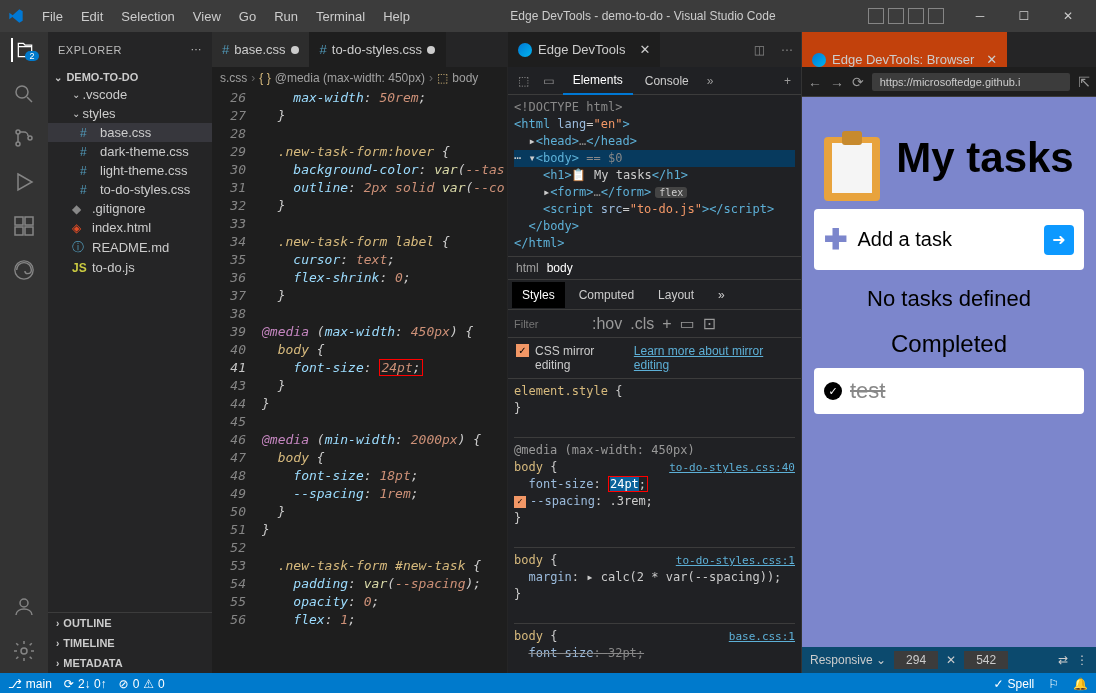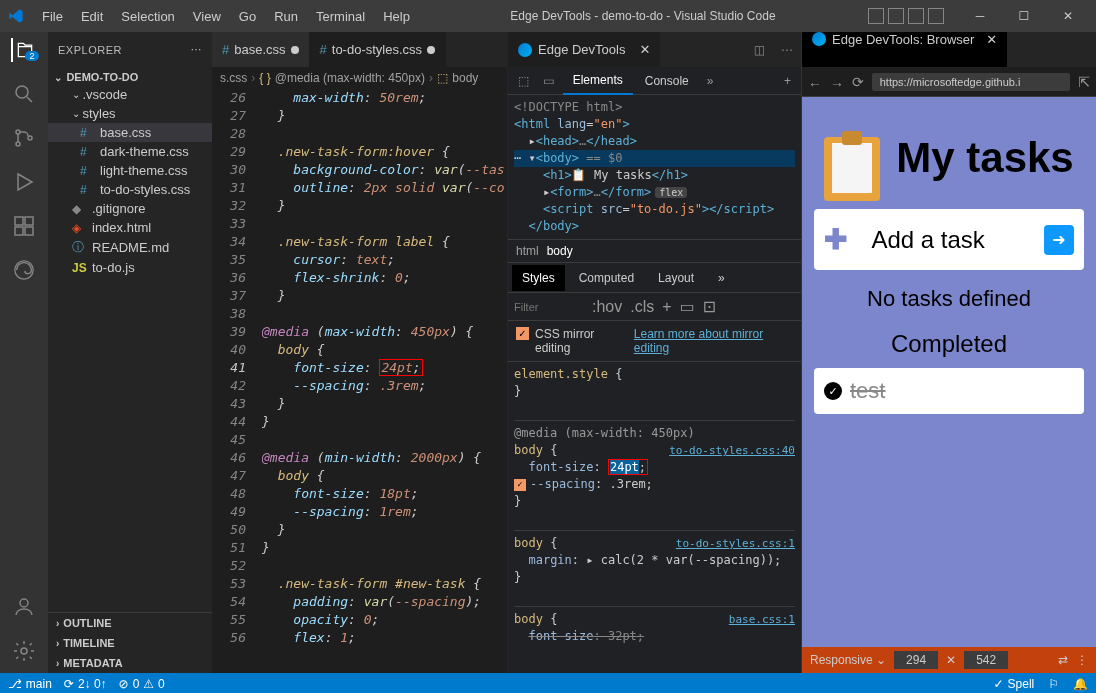--- a/index.html
+++ b/index.html
@@ -93,39 +93,39 @@
 .styles-content .val { color: #ccc; }
 .styles-content .link-src { color: #5db0d7; float: right; text-decoration: underline; cursor:pointer; font-size:11px;}
 .styles-content .rule-block { border-bottom: 1px solid #3c3c3c; padding-bottom: 20px; margin-bottom: 4px; }
 .styles-content .media { color: #999; }
 .styles-content .highlighted { background: #0a639c; color:#fff; }
 .styles-content .strike { text-decoration: line-through; color:#888;}
 .styles-content .chk { width:12px; height:12px; background:#f29766; display:inline-flex; align-items:center; justify-content:center; color:#000; font-size:9px; margin-right:4px; vertical-align:middle;}
 
 .browser-panel { width: 294px; display: flex; flex-direction: column; min-width:0;}
 .browser-tab-bar { height: 35px; background: #252526; display: flex; align-items: center;}
-.browser-tab { height: 35px; display: flex; align-items: flex-start; padding: 0 10px; gap: 6px; background: #000000; font-size: 13px; }
+.browser-tab { height: 35px; display: flex; align-items: flex-end; padding: 0 10px; gap: 6px; background: #c2410c; font-size: 13px; }
 .url-bar { height: 30px; display: flex; align-items: center; padding: 0 6px; gap: 8px; border-bottom: 1px solid #3c3c3c; }
 .url-bar .nav-btn { color: #999; cursor: pointer; font-size:14px;}
 .url-bar .url-input { flex: 1; background: #3c3c3c; color: #ccc; padding: 3px 8px; font-size: 11px; border-radius: 2px; overflow:hidden; text-overflow:ellipsis; white-space:nowrap;}
 .browser-viewport { flex: 1; background: #7c86cc; display: flex; flex-direction: column; align-items: center; padding: 40px 12px 12px; overflow:hidden;}
 .browser-viewport .clip-icon { width: 56px; height: 64px; background: #e8a33d; border-radius: 4px; position:relative; margin-bottom:8px;}
 .browser-viewport .clip-icon::before { content:''; position:absolute; top:6px; left:8px; right:8px; bottom:8px; background:#f5f5f5;}
 .browser-viewport .clip-icon::after { content:''; position:absolute; top:-6px; left:18px; width:20px; height:14px; background:#c78a2e; border-radius:3px;}
 .browser-viewport h1 { color: #000; font-size: 42px; font-weight: bold; text-align:center; margin-bottom:24px;}
 .task-card { background: #fff; width: 100%; border-radius: 4px; padding: 14px 10px; display: flex; align-items: center; gap: 10px; margin-bottom: 16px;}
 .task-card .plus { color: #7c86cc; font-size: 28px; font-weight:bold;}
-.task-card .task-label { color: #000; font-size: 24px; flex:1;margin-left:14px;}
+.task-card .task-label { color: #000; font-size: 20px; flex:1;}
 .task-card .arrow-btn { width: 30px; height: 30px; background: #0d99ff; border-radius: 4px; display:flex; align-items:center; justify-content:center; color:#fff; font-size:16px;}
 .no-tasks { color: #000; font-size: 22px; margin-bottom: 18px; text-align:center;}
 .completed-label { color: #000; font-size: 24px; margin-bottom: 10px;}
 .completed-item { background: #fff; width: 100%; border-radius: 4px; padding: 10px; display:flex; align-items:center; gap:8px;}
 .completed-item .check { width:18px; height:18px; border-radius:50%; background:#000; color:#fff; display:flex; align-items:center; justify-content:center; font-size:11px;}
 .completed-item .strike-text { text-decoration: line-through; color:#888; font-size:22px;}
-.responsive-bar { height: 26px; background: #c2410c; display: flex; align-items: center; padding: 0 8px; gap: 8px; font-size: 12px; color: #ccc;}
+.responsive-bar { height: 26px; background: #0c4a6e; display: flex; align-items: center; padding: 0 8px; gap: 8px; font-size: 12px; color: #ccc;}
 .responsive-bar .dim-input { background: #3c3c3c; padding: 2px 6px; width:44px; text-align:center;}
 
 .statusbar { height: 22px; background: #007acc; display: flex; align-items: center; padding: 0 8px; font-size: 12px; color: #fff; gap: 12px; }
 .statusbar .right { margin-left: auto; display: flex; gap: 14px; align-items:center;}
 .statusbar .sb-item { display: flex; align-items: center; gap: 4px; cursor:pointer;}
 
 .hash-icon { color: #519aba; }
 .readme-icon { color: #519aba; }
 .js-icon { color: #cbcb41; font-size:9px; font-weight:bold;}
 .html-icon { color: #e44d26; }
@@ -369,24 +369,20 @@
           </div>
           <div class="code-line">
             <div class="gutter">40</div>
             <div class="content">  <span class="tok-selector">body</span> <span class="tok-punct">{</span></div>
           </div>
           <div class="code-line active">
             <div class="gutter">41</div>
             <div class="content">    <span class="tok-property">font-size</span><span class="tok-punct">:</span> <span class="red-box"><span class="tok-value">24pt</span><span class="tok-punct">;</span></span></div>
           </div>
           <div class="code-line">
-            <div class="gutter">42</div>
-            <div class="content">    <span class="tok-property">--spacing</span><span class="tok-punct">:</span> <span class="tok-value">.3rem</span><span class="tok-punct">;</span></div>
-          </div>
-          <div class="code-line">
             <div class="gutter">43</div>
             <div class="content">  <span class="tok-punct">}</span></div>
           </div>
           <div class="code-line">
             <div class="gutter">44</div>
             <div class="content"><span class="tok-punct">}</span></div>
           </div>
           <div class="code-line">
             <div class="gutter">45</div>
             <div class="content"></div>
@@ -460,20 +456,21 @@
       </div>
       <div class="dom-tree">
         <div class="line"><span class="dim">&lt;!DOCTYPE html&gt;</span></div>
         <div class="line"><span class="tag">&lt;html</span> <span class="attr-name">lang</span>=<span class="attr-val">"en"</span><span class="tag">&gt;</span></div>
         <div class="line">  ▸<span class="tag">&lt;head&gt;</span><span class="dim">…</span><span class="tag">&lt;/head&gt;</span></div>
         <div class="line" style="background:#073a5e;">⋯ ▾<span class="tag">&lt;body&gt;</span> <span class="dim">== $0</span></div>
         <div class="line">    <span class="tag">&lt;h1&gt;</span>📋 <span class="text">My tasks</span><span class="tag">&lt;/h1&gt;</span></div>
         <div class="line">    ▸<span class="tag">&lt;form&gt;</span><span class="dim">…</span><span class="tag">&lt;/form&gt;</span><span class="pill">flex</span></div>
         <div class="line">    <span class="tag">&lt;script</span> <span class="attr-name">src</span>=<span class="attr-val">"<span>to-do.js</span>"</span><span class="tag">&gt;&lt;/script&gt;</span></div>
         <div class="line">  <span class="tag">&lt;/body&gt;</span></div>
+        <div class="line"><span class="tag">&lt;/html&gt;</span></div>
       </div>
       <div class="crumb-bar">
         <span class="crumb">html</span>
         <span class="crumb active">body</span>
       </div>
       <div class="styles-subtabs">
         <span class="stab active">Styles</span>
         <span class="stab">Computed</span>
         <span class="stab">Layout</span>
         <span class="stab">»</span>

